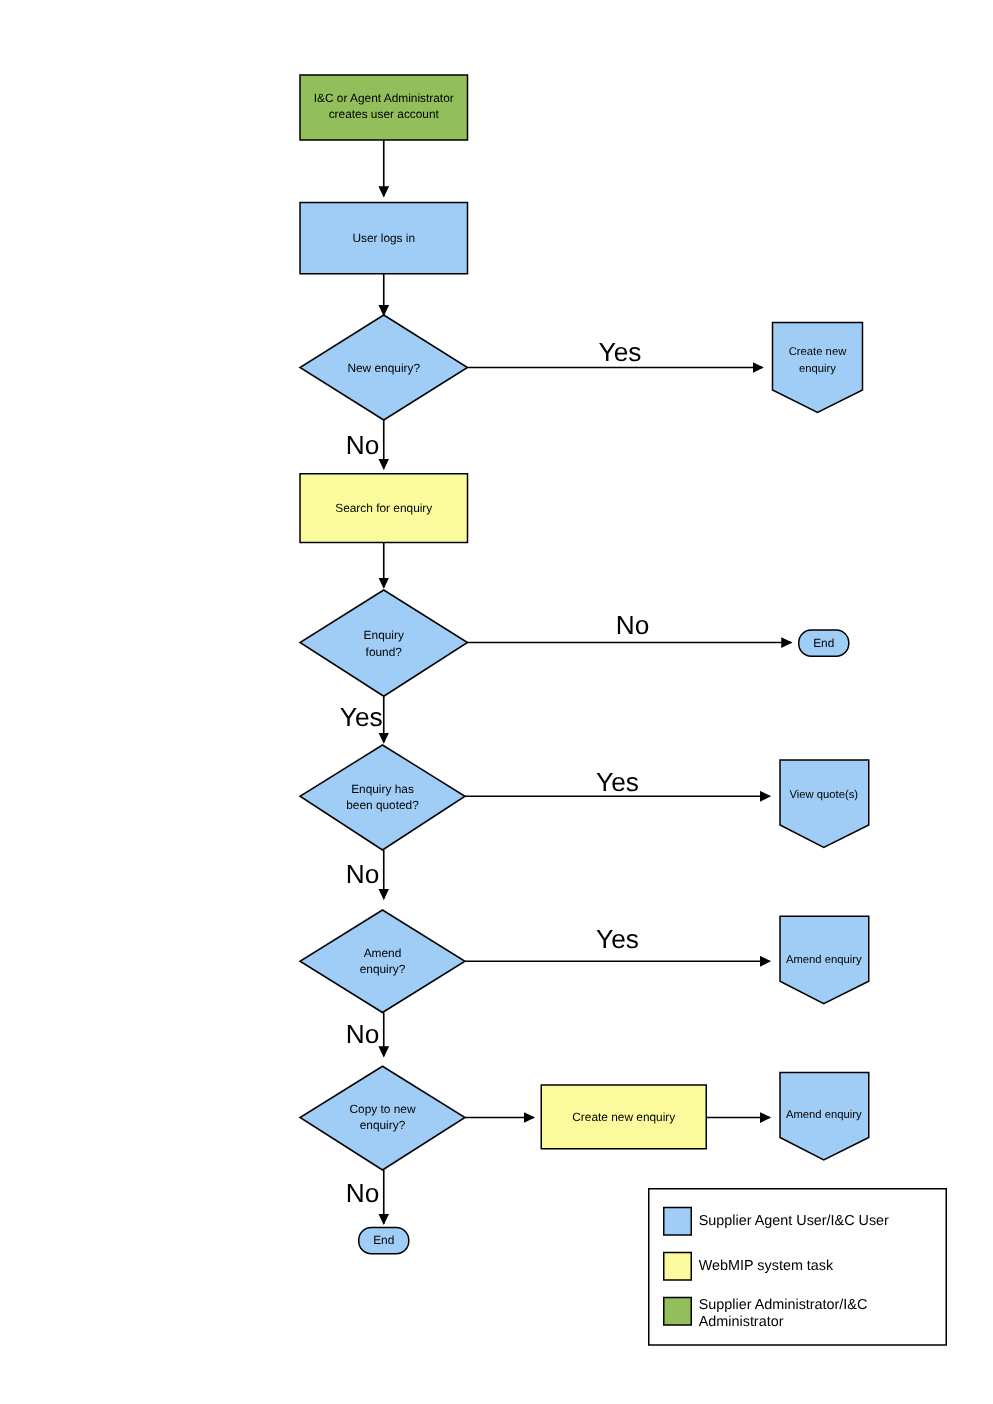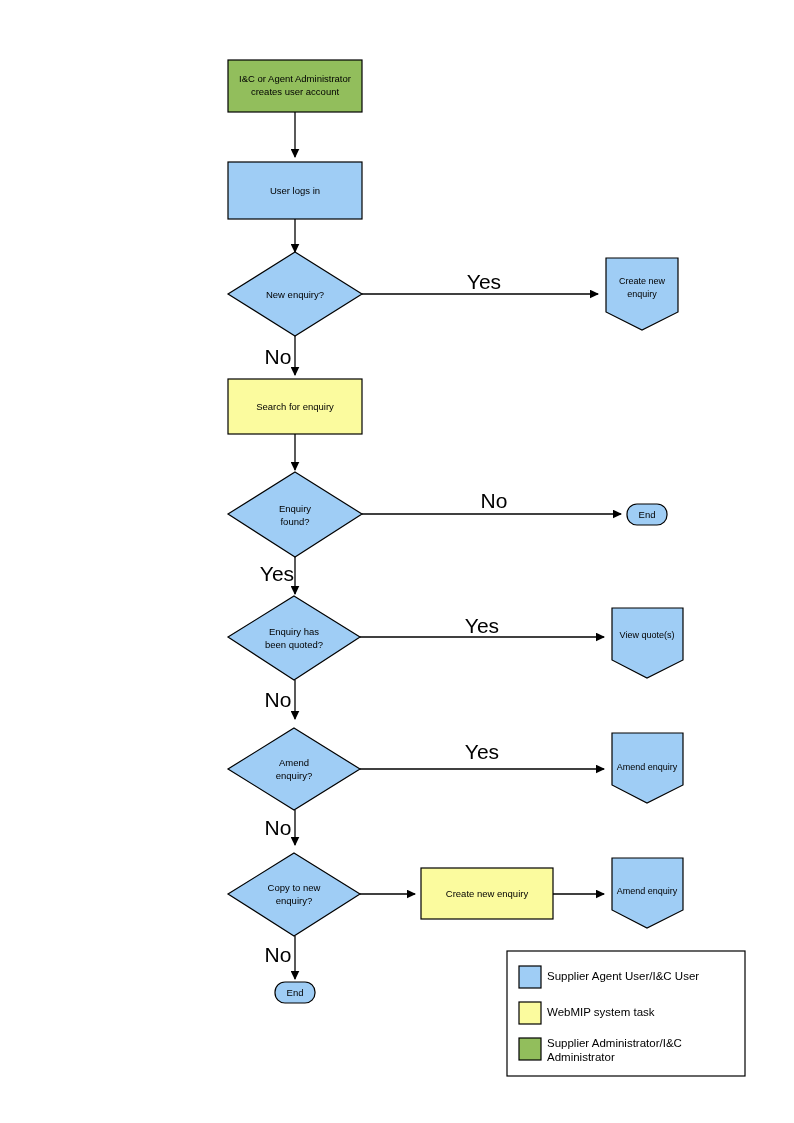--- a/index.html
+++ b/index.html
@@ -9,21 +9,21 @@
   }
   body {
     width: 794px;
     height: 1123px;
     position: relative;
     font-family: "Liberation Sans", sans-serif;
     overflow: hidden;
   }
   #canvas {
     position: absolute;
-    left: 4px; top: 0;
+    left: 16px; top: 0;
     width: 740px;
     height: 1123px;
   }
   svg { display: block; }
   .shape-fill { stroke: #000000; stroke-width: 1.2; }
   .node-text {
     font-family: "Liberation Sans", sans-serif;
     font-size: 9.5px;
     fill: #000000;
     text-anchor: middle;

